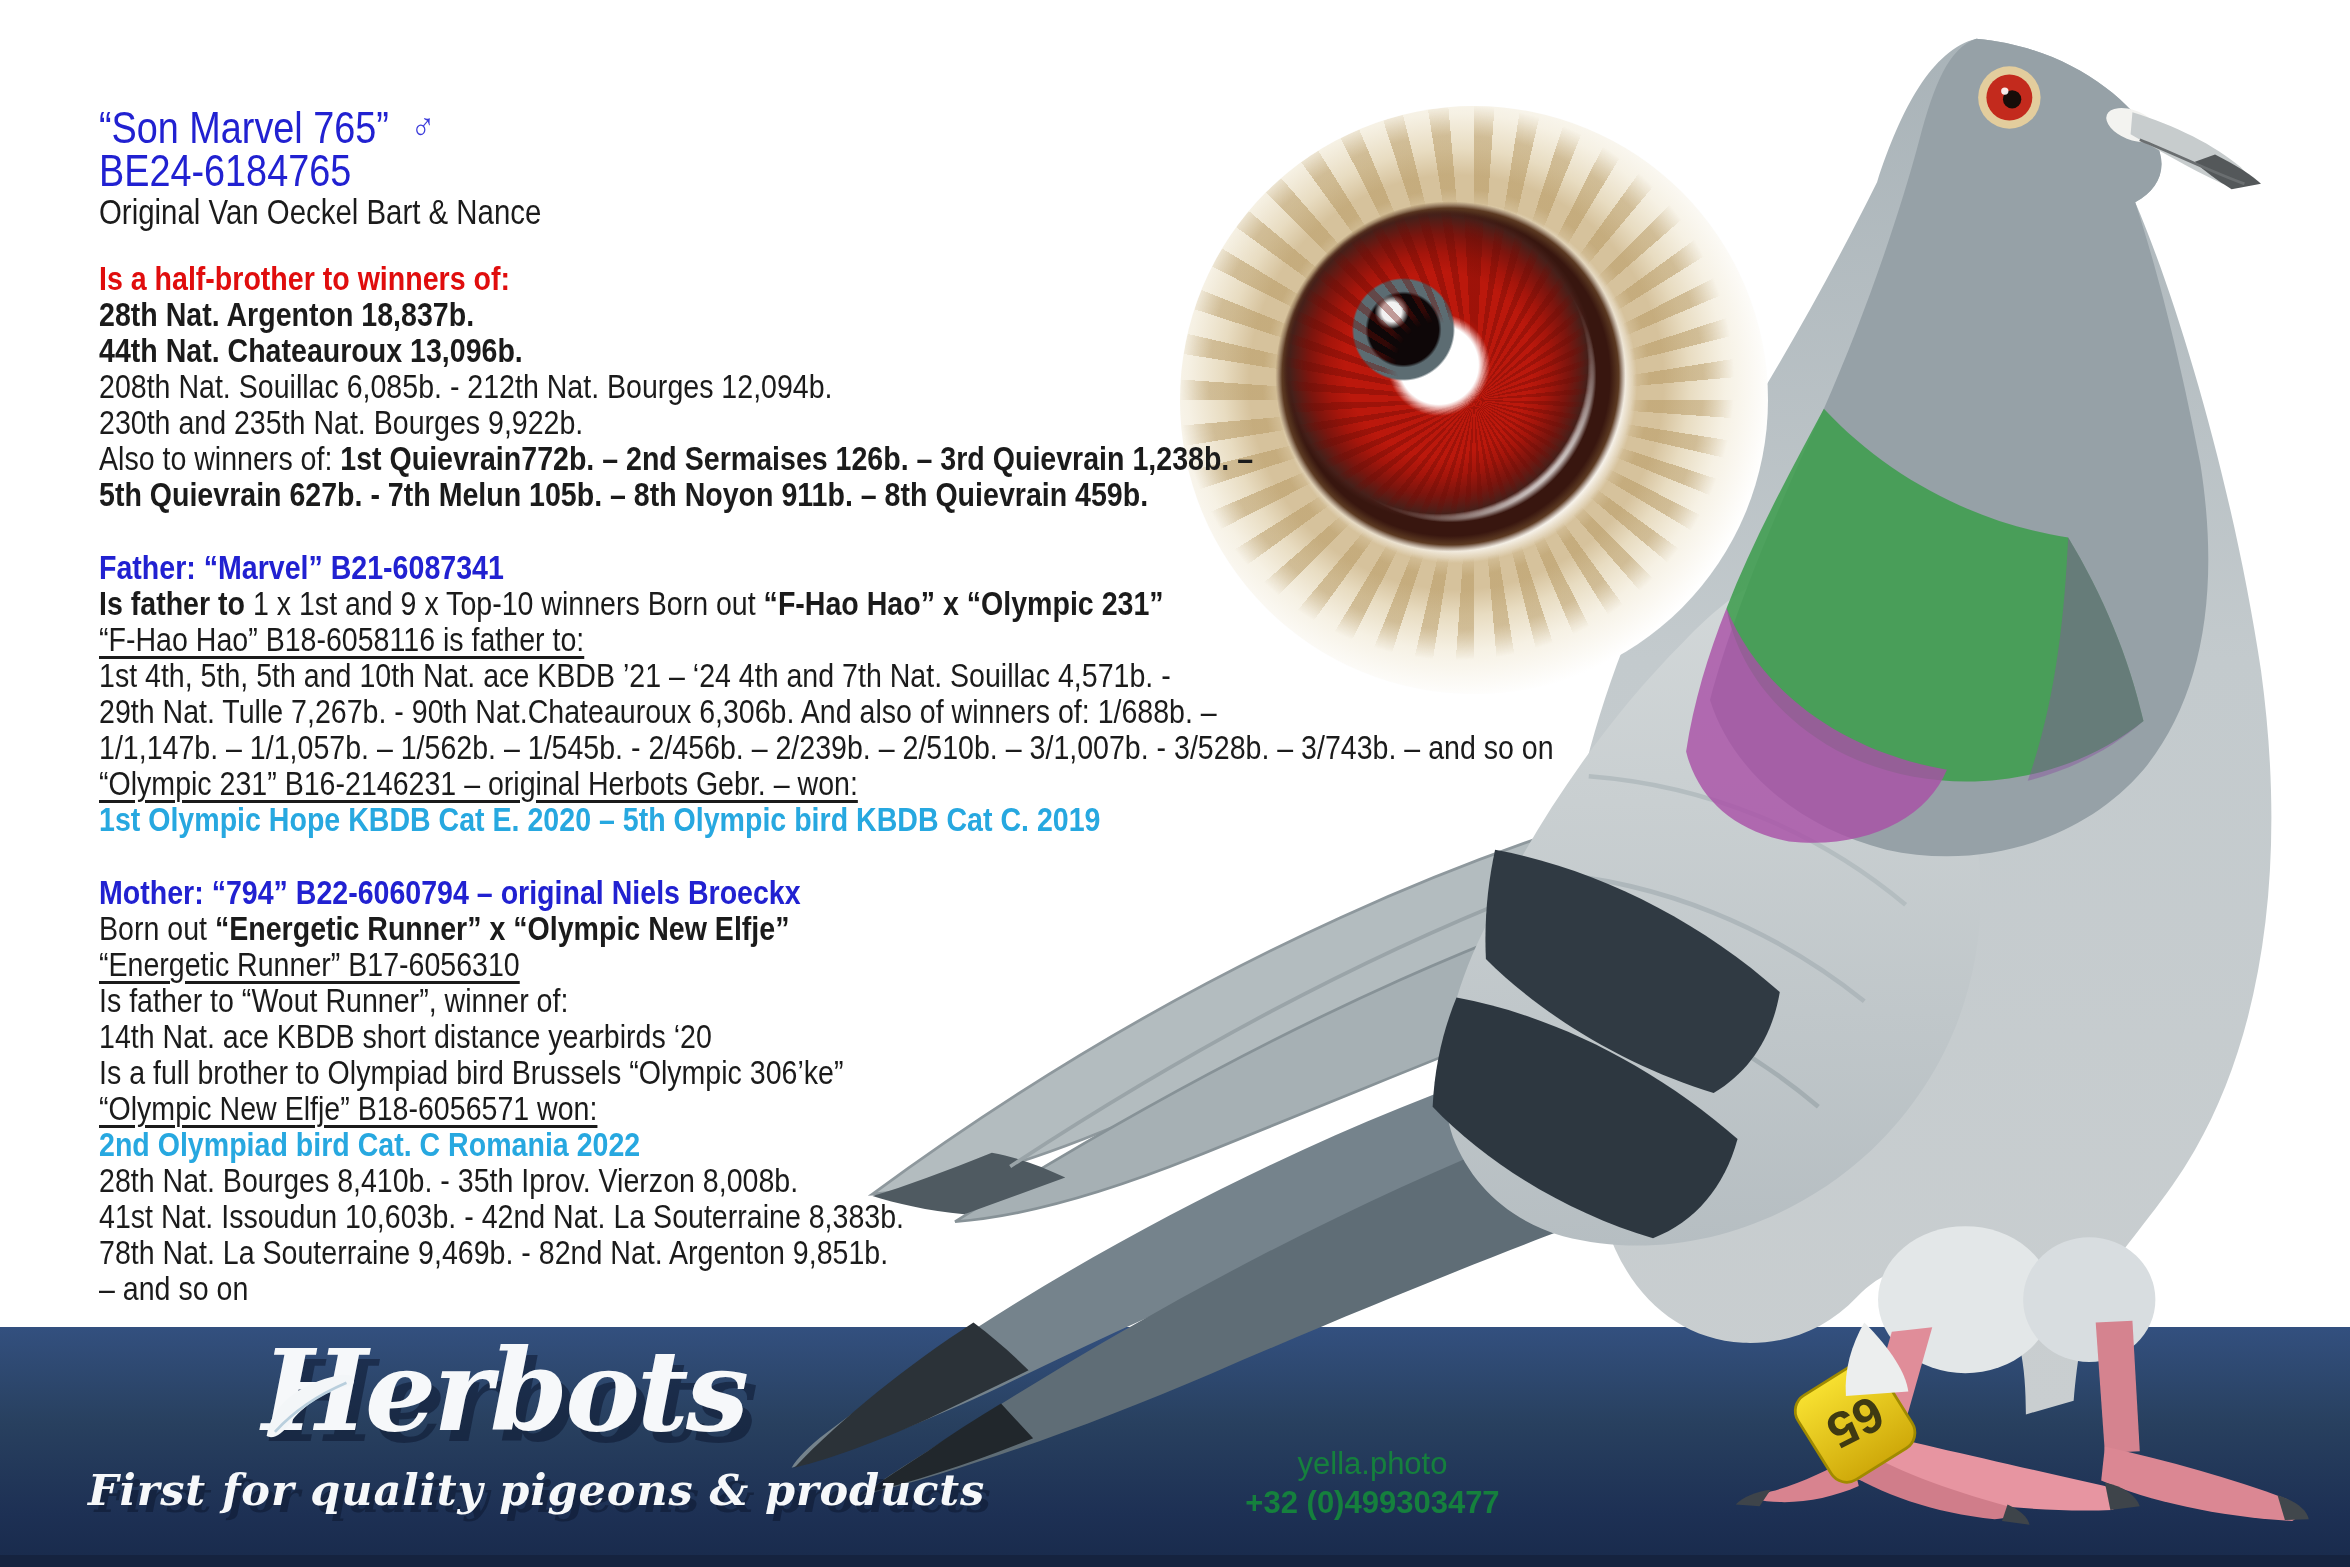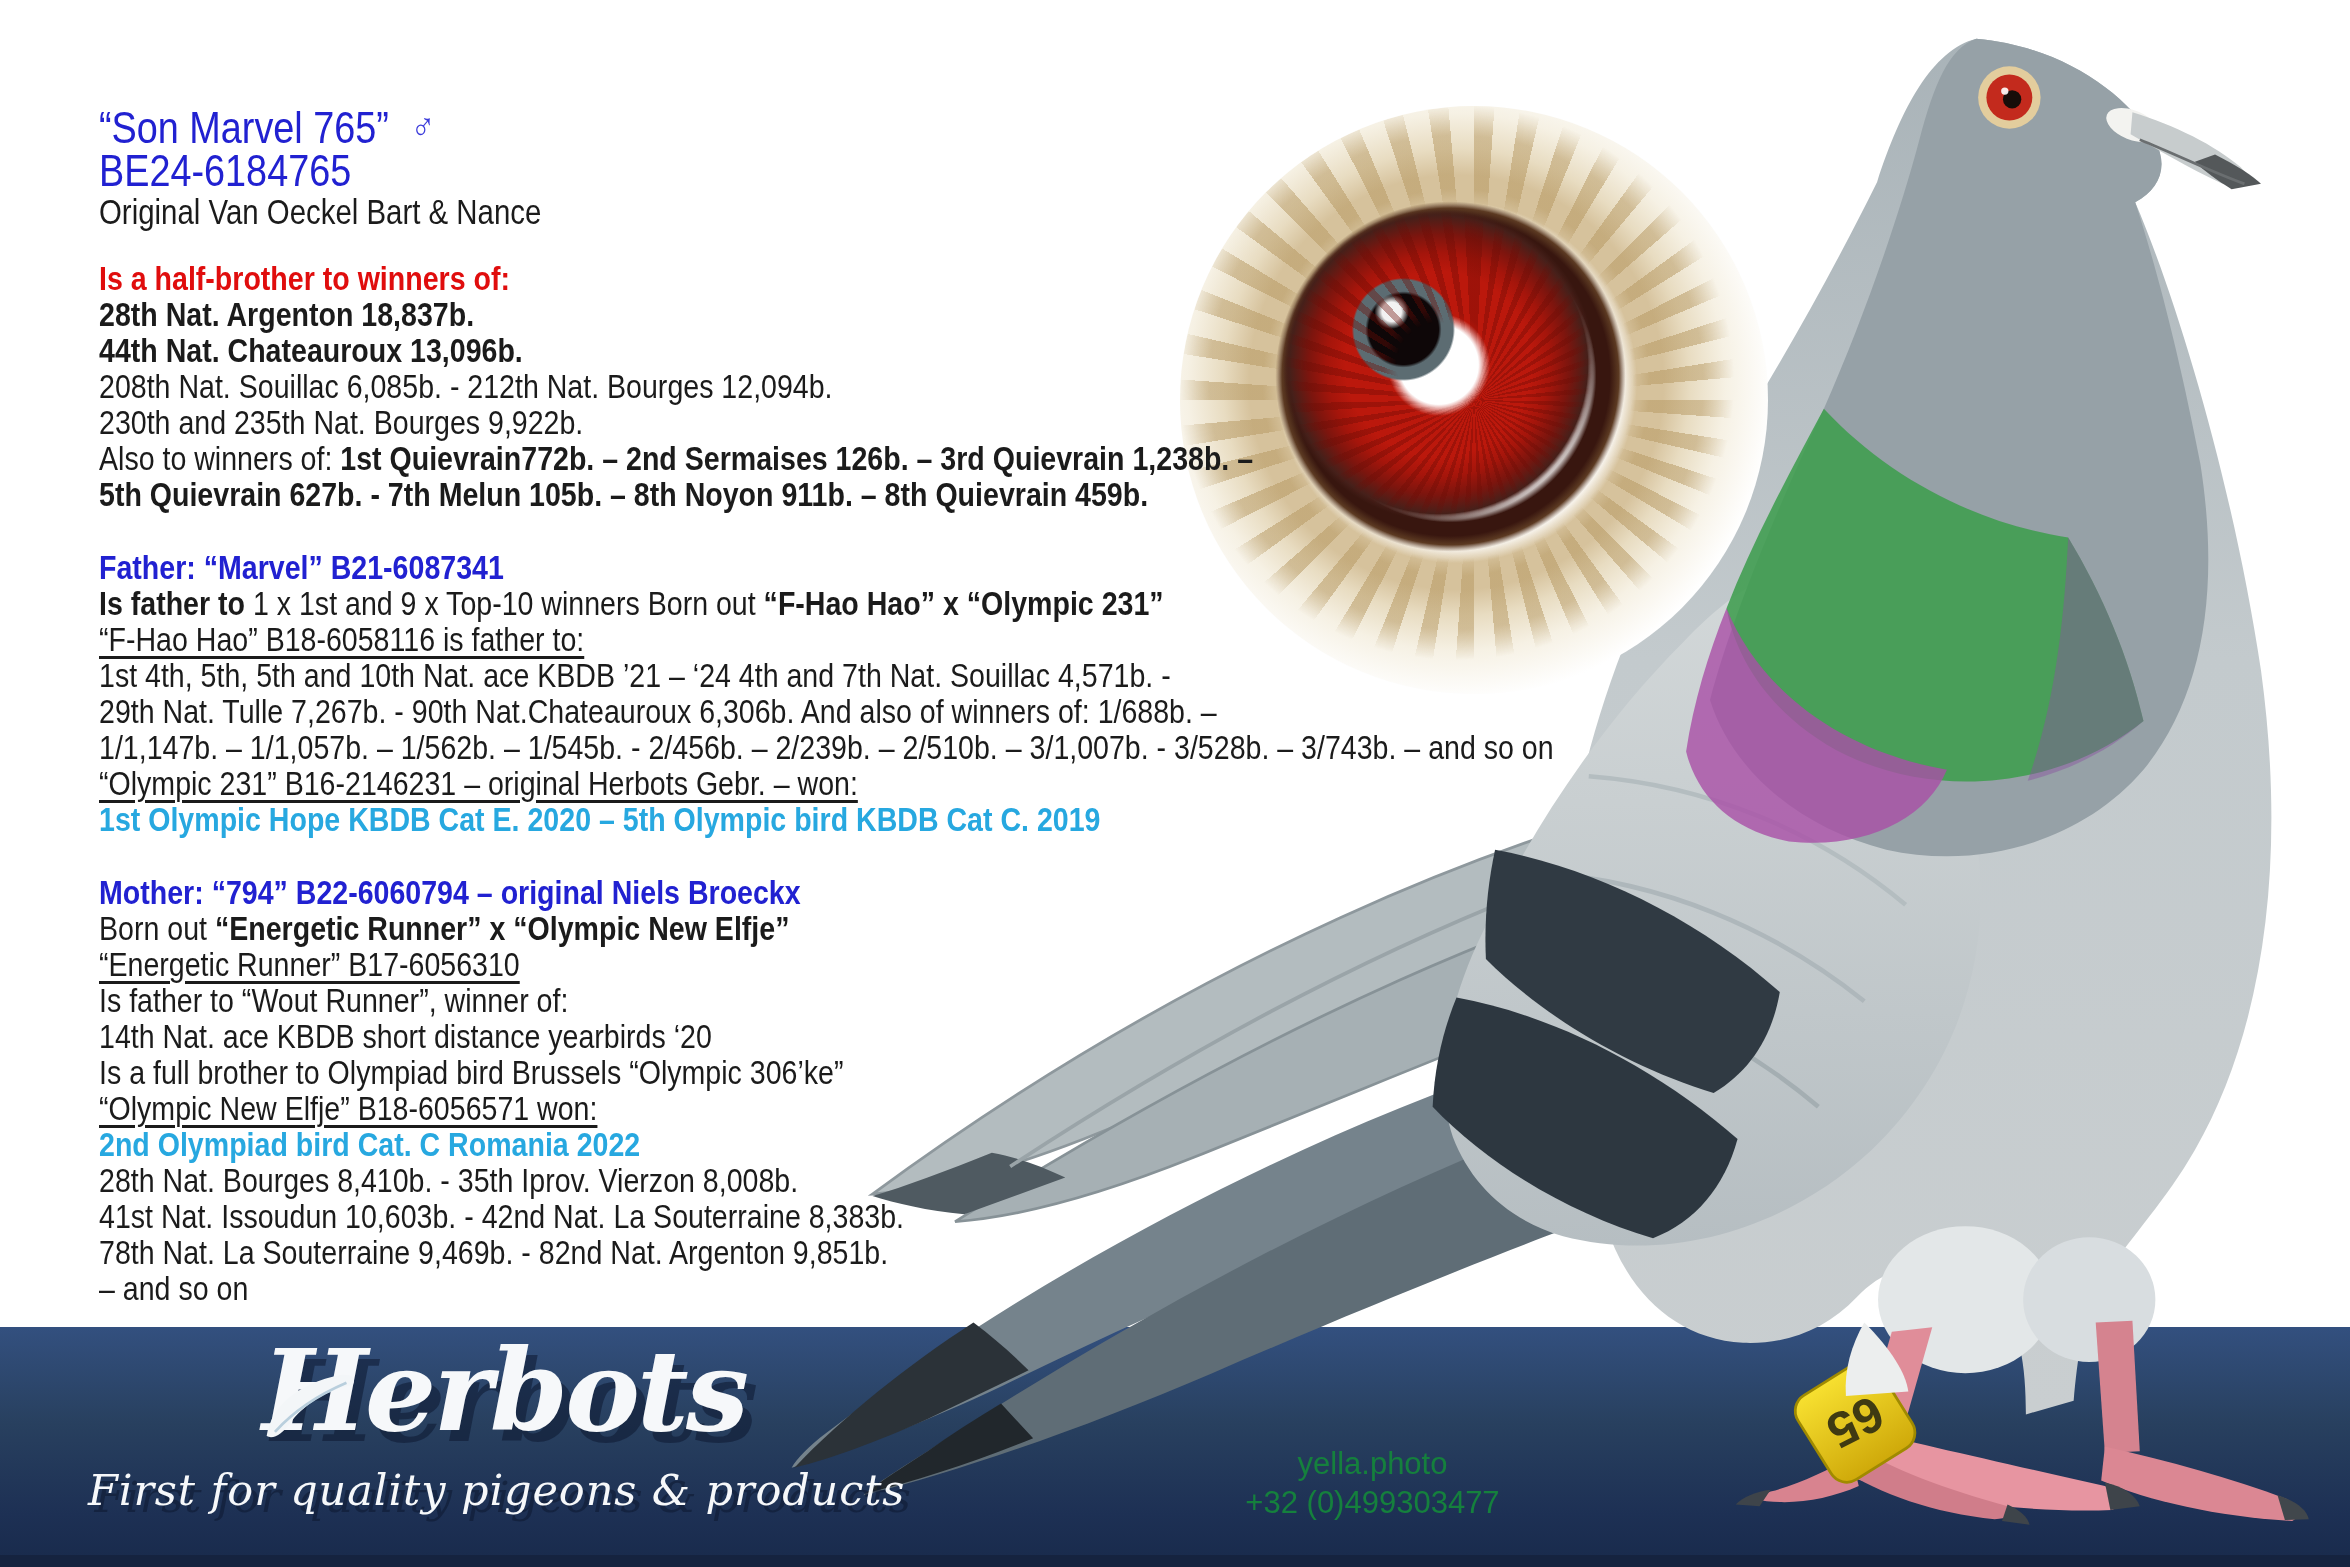--- a/index.html
+++ b/index.html
@@ -28,29 +28,29 @@
   
   .banner{position:absolute;left:0;top:1327px;width:2351px;height:241px;z-index:1;
           background:linear-gradient(180deg,#33507f 0%,#28405f 40%,#1d3054 78%,#182a4b 100%);}
   .banner::after{content:"";position:absolute;left:0;bottom:0;width:100%;height:13px;background:#15233f;}
 
   .logo{position:absolute;left:262px;top:1336px;z-index:6;color:#f6f8fa;}
   .logo-word{font-family:"DejaVu Serif",serif;font-style:italic;font-weight:bold;
              font-size:112px;line-height:110px;letter-spacing:-2.8px;
              text-shadow:9.2px 11px 0 rgba(12,24,47,0.55);}
   .logo-tag{position:absolute;left:-174px;top:129px;width:790px;
-            font-family:"DejaVu Serif",serif;font-style:italic;font-weight:normal;
+            font-family:"DejaVu Serif",serif;font-style:italic;font-weight:bold;
             font-size:43px;letter-spacing:0.9px;white-space:nowrap;
             text-shadow:6.4px 7.3px 0 rgba(12,24,47,0.55);}
   .feather{position:absolute;left:-4.6px;top:39px;transform:rotate(-16deg);}
 
   .contact{position:absolute;left:1221px;top:1444px;width:303px;z-index:6;
            text-align:center;color:#15803d;}
   .contact .site{font-size:31px;line-height:39px;}
-  .contact .phone{font-size:31px;line-height:39px;}
+  .contact .phone{font-size:31px;line-height:39px;font-weight:bold;}
 
   
   .eye{position:absolute;left:1180px;top:106px;width:588px;height:588px;border-radius:50%;z-index:4;
     background:
       radial-gradient(circle at 36% 35%, rgba(255,255,255,.95) 0 1.8%, rgba(255,255,255,0) 3.2%),
       radial-gradient(circle at 38% 38%, #0e0708 0 6.8%, #5c6c72 7.4% 9.6%, rgba(0,0,0,0) 10%),
       radial-gradient(circle at 44% 44%, rgba(0,0,0,0) 0 8.5%, #bb180c 11% 20%, #a5150b 24%, #7c150e 28%, #46201a 32%, rgba(70,32,26,0) 33.5%),
       radial-gradient(circle at 46% 46%, rgba(0,0,0,0) 0 30.5%, #38160f 32.5% 35.5%, #5c3a22 37.5%, rgba(92,58,34,0) 39%),
       radial-gradient(circle at 47% 47%, rgba(0,0,0,0) 0 37%, #d6c29c 41% 47%, #e8dcc1 53%, #f6f1e4 61%, #ffffff 72%);
   }

